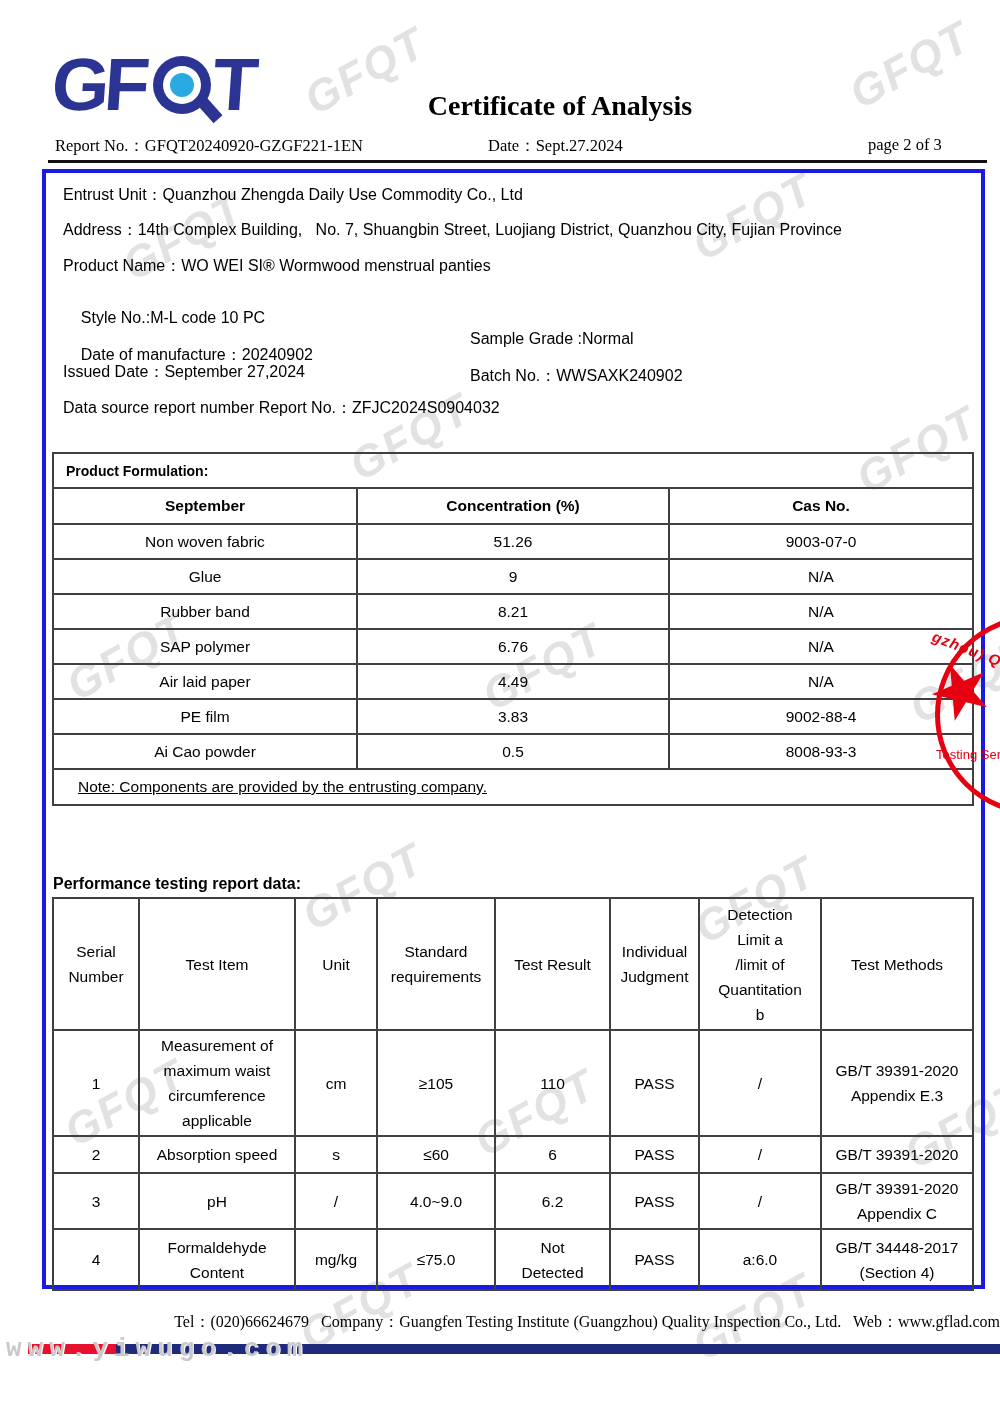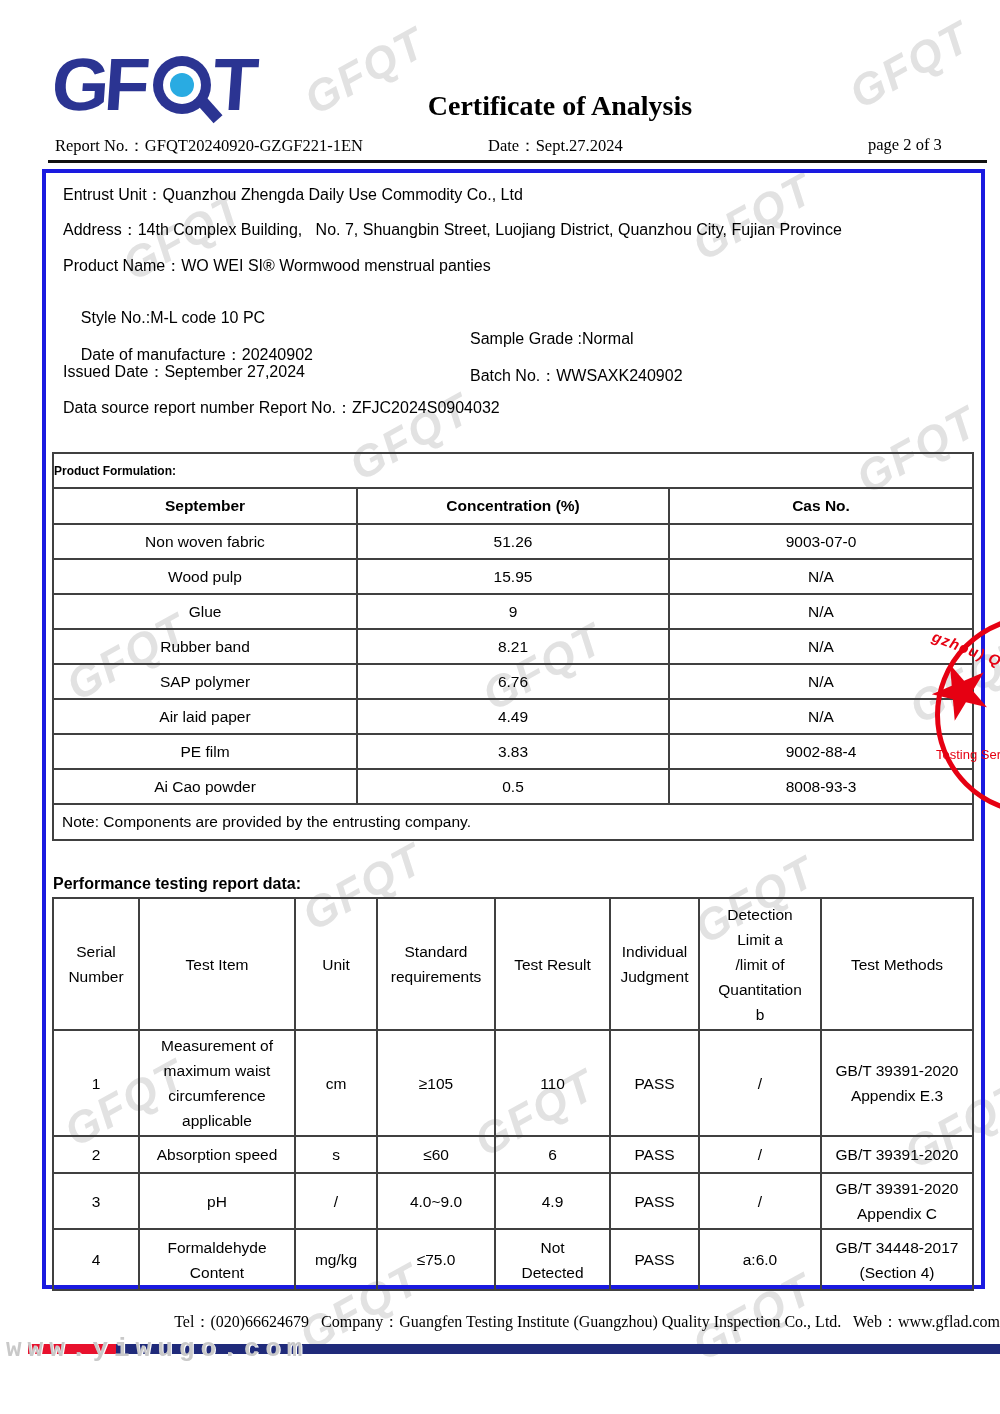--- a/index.html
+++ b/index.html
@@ -35,25 +35,25 @@
            border:4px solid #1a1ae0; z-index:1; }
 
   .info-line { position:absolute; left:63px; white-space:pre; font-size:16px; z-index:2; }
   .info-line .col2 { position:absolute; left:407px; top:0; white-space:pre;margin-top:39px; }
 
   table.grid { position:absolute; border-collapse:collapse; table-layout:fixed; z-index:2; background:transparent; }
   table.grid th, table.grid td { border:2px solid #404040; font-size:15.5px; text-align:center;
         vertical-align:middle; padding:2px; white-space:pre-line; overflow:hidden; }
 
   .form-table { left:52px; top:452px; width:920px; }
-  .form-table .title-cell { text-align:left; font-weight:bold; padding-left:0; font-size:12px; height:29px; }
+  .form-table .title-cell { text-align:left; font-weight:bold; padding-left:12px; font-size:14px; height:29px; }
   .form-table thead tr.hdr { height:36px; }
   .form-table thead th { font-weight:bold; }
   .form-table tbody tr { height:35px; }
-  .form-table tfoot td { text-align:left; padding-left:8px; height:30px; }
+  .form-table tfoot td { text-align:left; padding-left:24px; height:30px;text-decoration:underline; }
 
   .perf-label { position:absolute; left:53px; top:875px; font-weight:bold; font-size:16px; z-index:2; }
   .perf-table { left:52px; top:897px; width:920px; }
   .perf-table th { font-weight:normal; line-height:25px; }
   .perf-table td { line-height:25px; }
   .perf-table thead tr { height:132px; }
   .perf-table tbody tr:nth-child(1) { height:105px; }
   .perf-table tbody tr:nth-child(2) { height:37px; }
   .perf-table tbody tr:nth-child(3) { height:52px; }
   .perf-table tbody tr:nth-child(4) { height:61px; }
@@ -152,25 +152,20 @@
         <th>September</th>
         <th>Concentration  (%)</th>
         <th>Cas No.</th>
       </tr>
     </thead>
     <tbody>
         <tr>
           <td>Non woven fabric</td>
           <td>51.26</td>
           <td>9003-07-0</td>
-        </tr>
-        <tr>
-          <td>Wood pulp</td>
-          <td>15.95</td>
-          <td>N/A</td>
         </tr>
         <tr>
           <td>Glue</td>
           <td>9</td>
           <td>N/A</td>
         </tr>
         <tr>
           <td>Rubber band</td>
           <td>8.21</td>
           <td>N/A</td>
@@ -258,21 +253,21 @@
           <td>6</td>
           <td>PASS</td>
           <td>/</td>
           <td>GB/T 39391-2020</td>
         </tr>
         <tr>
           <td>3</td>
           <td>pH</td>
           <td>/</td>
           <td>4.0~9.0</td>
-          <td>4.9</td>
+          <td>6.2</td>
           <td>PASS</td>
           <td>/</td>
           <td>GB/T 39391-2020
 Appendix C</td>
         </tr>
         <tr>
           <td>4</td>
           <td>Formaldehyde
 Content</td>
           <td>mg/kg</td>

